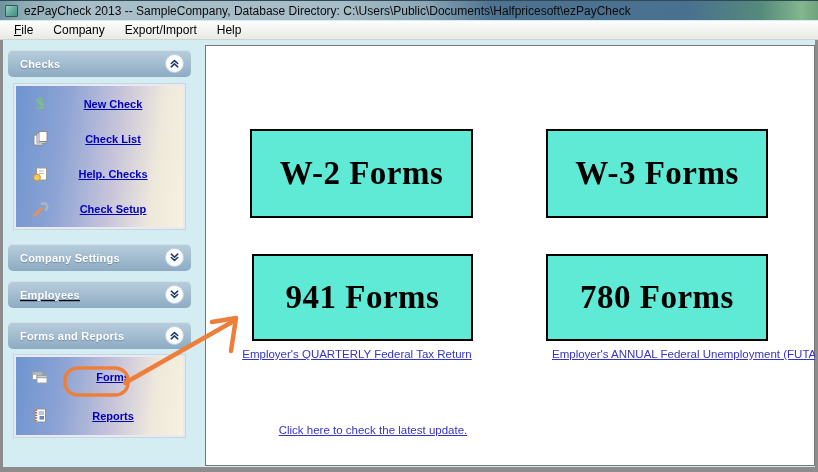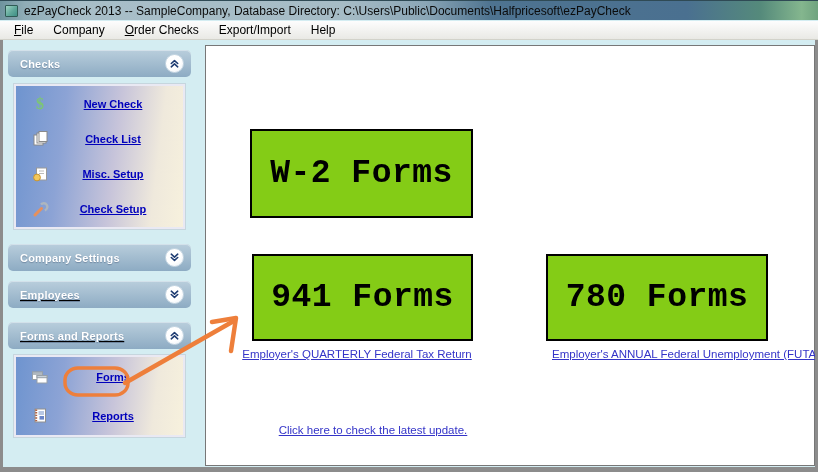--- a/index.html
+++ b/index.html
@@ -66,22 +66,22 @@
     font-size:11px; font-weight:bold; color:#0000BB; text-decoration:underline; cursor:pointer;
   }
   .dollar { color:#7CC576; font-size:16px; font-weight:bold; font-family:"Liberation Serif", serif; }
 
   
   .main {
     position:absolute; left:205px; top:45px; width:610px; height:421px;
     background:#FFFFFF; border:1px solid #777777;
   }
   .form-btn {
-    position:absolute; background:#84cc16; border:2px solid #000;
-    font-family:Liberation Mono, monospace; font-weight:bold; font-size:33px; color:#000;
+    position:absolute; background:#5eead4; border:2px solid #000;
+    font-family:Liberation Serif, serif; font-weight:bold; font-size:33px; color:#000;
     letter-spacing:.5px; cursor:pointer; line-height:1;
   }
   .sub-link, .update-link {
     position:absolute; text-align:center; font-size:11.5px; color:#3434C8;
     text-decoration:underline; cursor:pointer; white-space:nowrap;
   }
 
   
   .annotation { position:absolute; left:0; top:0; width:818px; height:472px; pointer-events:none; z-index:50; }
 </style>
@@ -91,21 +91,20 @@
 <div class="window">
 
   <div class="titlebar">
     <span class="app-icon"></span>
     <span class="title-text">ezPayCheck 2013 -- SampleCompany, Database Directory: C:\Users\Public\Documents\Halfpricesoft\ezPayCheck</span>
   </div>
 
   <div class="menubar">
     <span class="menu-item"><span class="u">F</span><span>ile</span></span>
     <span class="menu-item"><span class="u"></span><span>Company</span></span>
-    <span class="menu-item"><span class="u">O</span><span>rder Checks</span></span>
     <span class="menu-item"><span class="u"></span><span>Export/Import</span></span>
     <span class="menu-item"><span class="u"></span><span>Help</span></span>
   </div>
 
   <div class="sidebar">
 
     <div class="section-header" style="top:10px;">
       <span class="section-title">Checks</span>
       <span class="chev-btn">
         <svg width="11" height="11" viewBox="0 0 12 12">
@@ -132,21 +131,21 @@
       </div>
       <div class="panel-item">
         <span class="ic">
           <svg width="17" height="17" viewBox="0 0 17 17">
               <rect x="4.5" y="2" width="10" height="12" fill="#fff" stroke="#999"></rect>
               <line x1="7" y1="5" x2="12" y2="5" stroke="#bbb"></line>
               <line x1="7" y1="7.5" x2="12" y2="7.5" stroke="#bbb"></line>
               <circle cx="5" cy="11.5" r="3.4" fill="#F5C95C" stroke="#C89530"></circle>
             </svg>
         </span>
-        <span class="lnk">Misc. Setup</span>
+        <span class="lnk">Help. Checks</span>
       </div>
       <div class="panel-item">
         <span class="ic">
           <svg width="17" height="17" viewBox="0 0 17 17">
               <line x1="3" y1="14" x2="9.5" y2="7.5" stroke="#E8905A" stroke-width="3" stroke-linecap="round"></line>
               <path d="M9 3.5 a3.6 3.6 0 1 1 3.8 5.8" fill="none" stroke="#AEB6BE" stroke-width="2.4"></path>
             </svg>
         </span>
         <span class="lnk">Check Setup</span>
       </div>
@@ -163,21 +162,21 @@
 
     <div class="section-header" style="top:241px;text-decoration:underline;">
       <span class="section-title">Employees</span>
       <span class="chev-btn chev-down">
         <svg width="11" height="11" viewBox="0 0 12 12">
             <path d="M2.5 6 L6 2.8 L9.5 6 M2.5 9.6 L6 6.4 L9.5 9.6" fill="none" stroke="#1E3C72" stroke-width="1.7" stroke-linecap="round" stroke-linejoin="round"></path>
           </svg>
       </span>
     </div>
 
-    <div class="section-header" style="top:282px;text-decoration:underline;">
+    <div class="section-header" style="top:282px;">
       <span class="section-title">Forms and Reports</span>
       <span class="chev-btn">
         <svg width="11" height="11" viewBox="0 0 12 12">
             <path d="M2.5 6 L6 2.8 L9.5 6 M2.5 9.6 L6 6.4 L9.5 9.6" fill="none" stroke="#1E3C72" stroke-width="1.7" stroke-linecap="round" stroke-linejoin="round"></path>
           </svg>
       </span>
     </div>
     <div class="panel" style="top:315px; height:82px;">
       <div class="panel-item">
         <span class="ic">
@@ -200,20 +199,21 @@
               <rect x="7.5" y="9" width="4.5" height="3.6" fill="#6B86C8"></rect>
             </svg>
         </span>
         <span class="lnk">Reports</span>
       </div>
     </div>
   </div>
 
   <div class="main">
     <button class="form-btn" style="left:44px;  top:83px;  width:223px; height:89px;">W-2 Forms</button>
+    <button class="form-btn" style="left:340px; top:83px;  width:222px; height:89px;">W-3 Forms</button>
     <button class="form-btn" style="left:46px;  top:208px; width:221px; height:87px;">941 Forms</button>
     <button class="form-btn" style="left:340px; top:208px; width:222px; height:87px;">780 Forms</button>
 
     <a class="sub-link" style="left:21px;  top:302px; width:260px;">Employer's QUARTERLY Federal Tax Return</a>
     <a class="sub-link" style="left:346px; top:302px; width:260px;">Employer's ANNUAL Federal Unemployment (FUTA)</a>
 
     <a class="update-link" style="left:37px; top:378px; width:260px;">Click here to check the latest update.</a>
   </div>
 
   <div class="b-left"></div>

